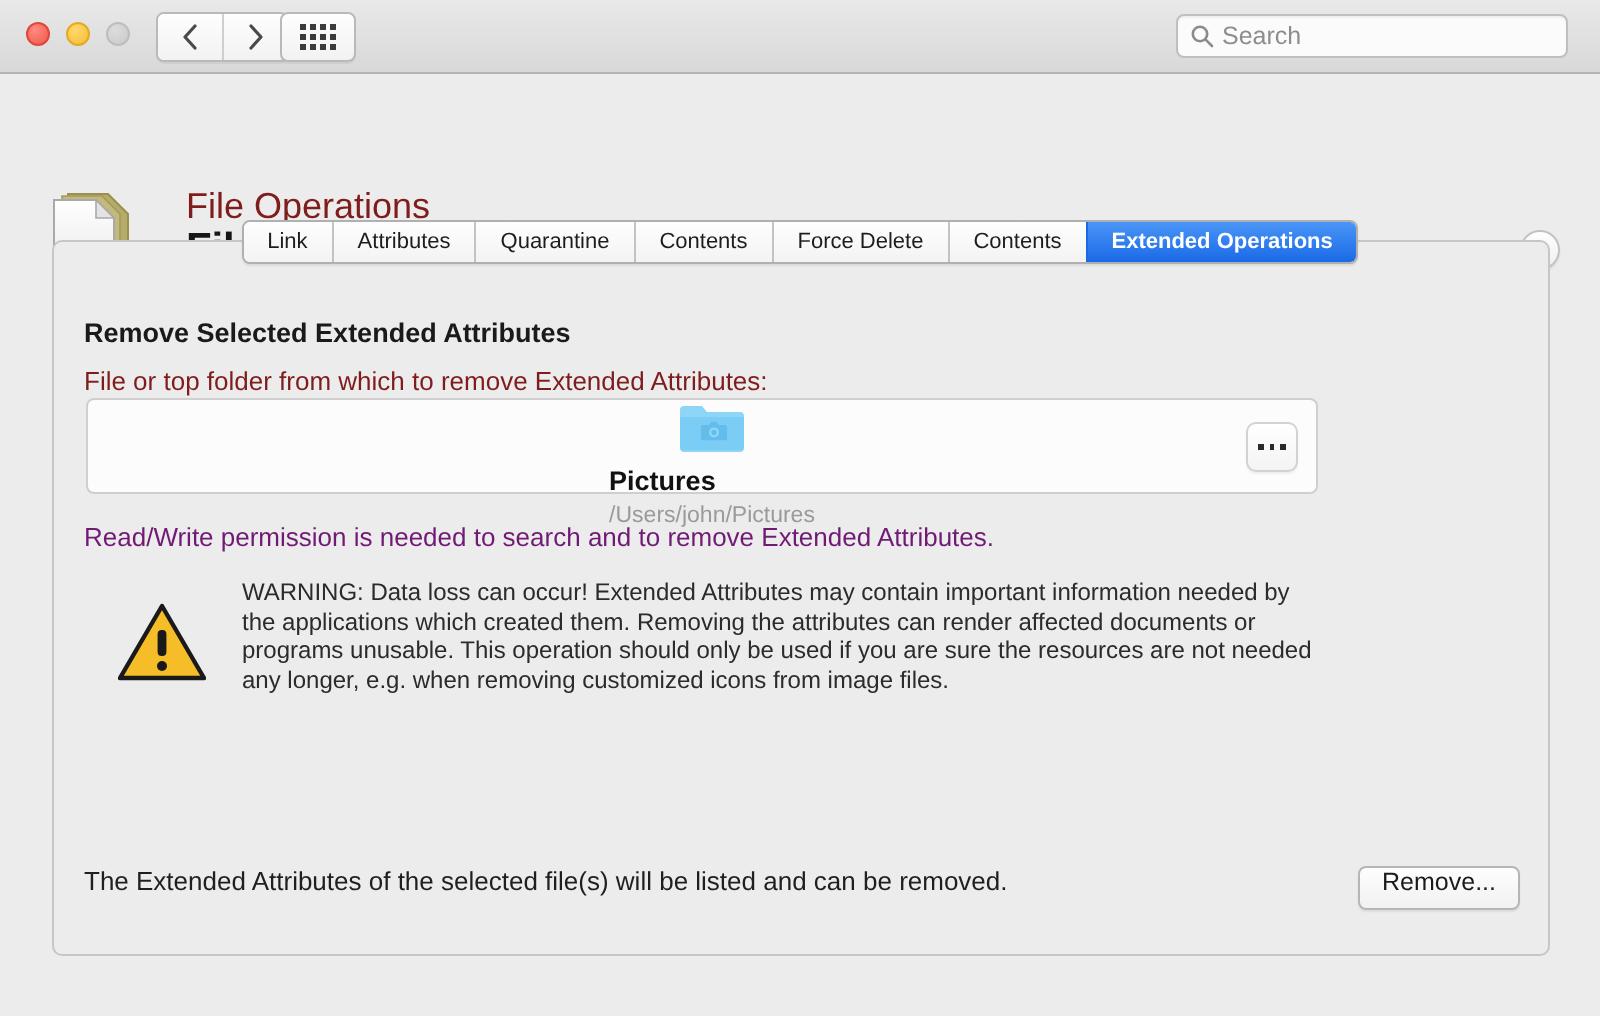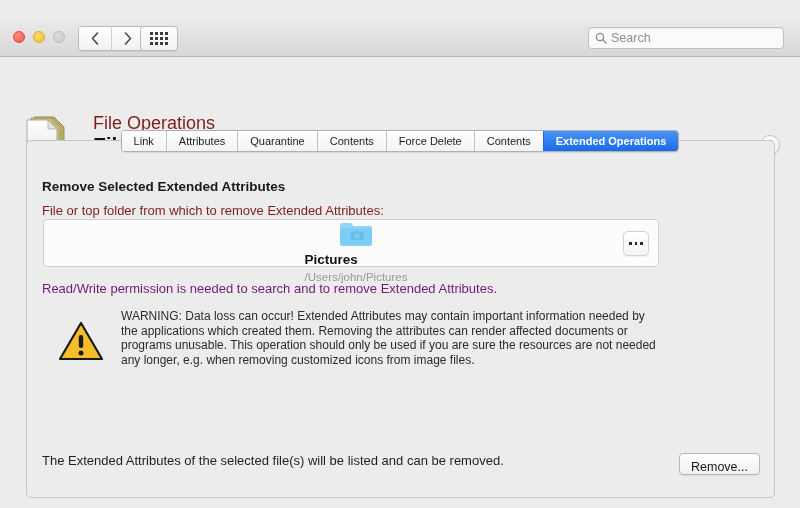--- a/index.html
+++ b/index.html
@@ -7,21 +7,20 @@
     width: 800px; height: 508px;
     font-family: "Liberation Sans", sans-serif;
     background: #ececec;
     overflow: hidden;
     -webkit-font-smoothing: antialiased;
   }
   .window {
     position: relative;
     width: 800px; height: 397px;
     background: #ececec;
-    margin-top: 20px;
   }
 
   
   .titlebar {
     position: relative;
     height: 37px;
     background: linear-gradient(to bottom, #e9e9e9 0%, #d8d8d8 100%);
     border-bottom: 1px solid #b5b5b5;
   }
   .traffic {
@@ -230,21 +229,21 @@
   .bottom-note {
     position: absolute;
     left: 15px; bottom: 29px;
     font-size: 13px; color: #1f1f1f;
   }
   .remove-btn {
     position: absolute;
     right: 14px; bottom: 22px;
     height: 22px;
     padding: 0 11px;
-    display: flex; align-items: flex-end; justify-content: center;
+    display: flex; align-items: flex-start; justify-content: center;
     font-size: 12.5px; color: #1a1a1a;
     background: linear-gradient(to bottom, #fefefe, #f1f1f1);
     border: 1px solid #b6b6b6;
     border-radius: 4px;
     box-shadow: 0 1px 1px rgba(0,0,0,0.07);
     cursor: default;
     white-space: nowrap;
   }
 </style>
 </head>

